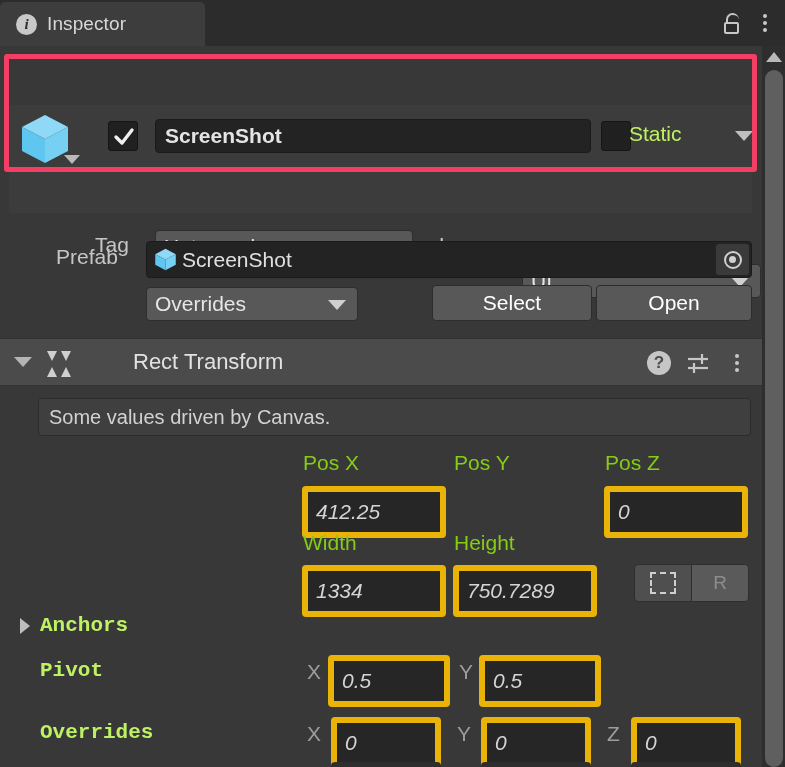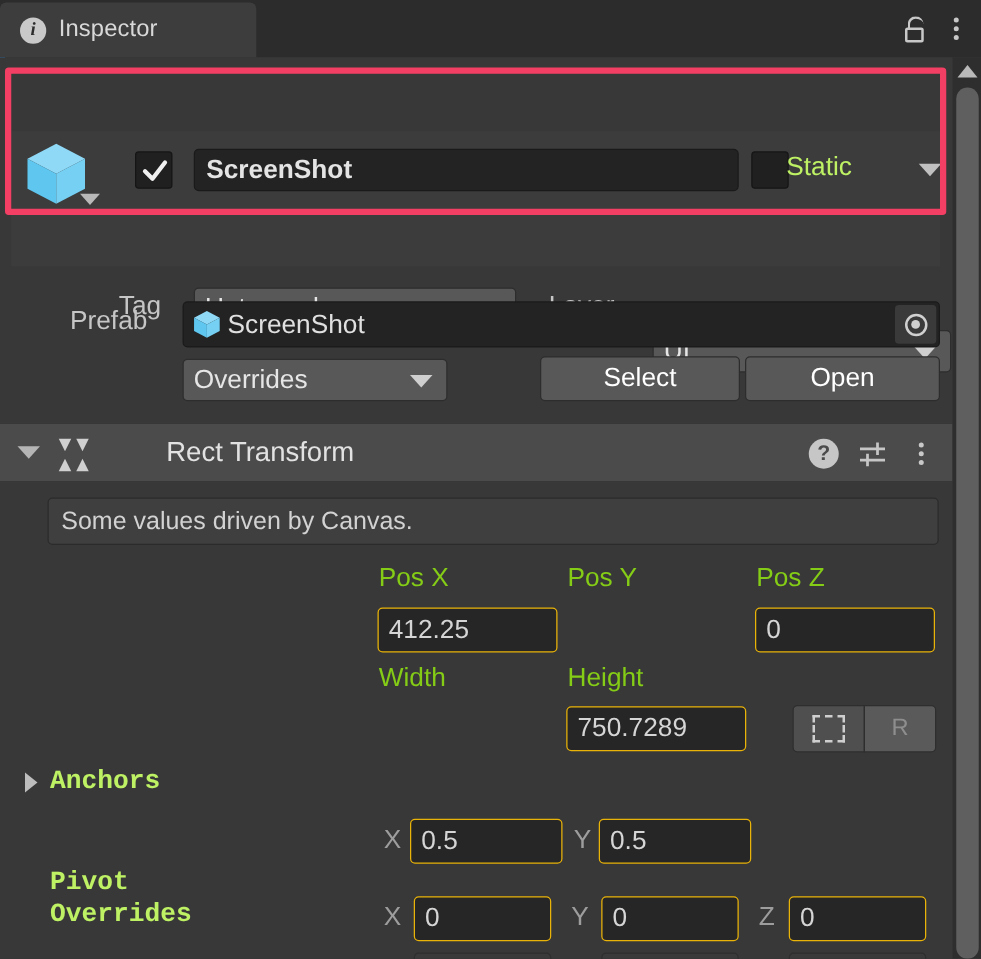--- a/index.html
+++ b/index.html
@@ -374,30 +374,31 @@
 
   
   .col-label {
     position: absolute;
     font-size: 21px;
     color: #84cc16;
   }
   .num-field {
     position: absolute;
     background: #262626;
-    border: 1px solid #eab308;
+    border: 6px solid #eab308;
     border-radius: 4px;
-    height: 36px;
+    height: 52px;
     display: flex;
     align-items: center;
     padding-left: 8px;
     font-size: 21px;
     color: #d5d5d5;
     overflow: hidden;
     white-space: nowrap;
+    font-style: italic;
   }
   .num-field.driven {
     background: #3a3a3a;
     border-color: #2e2e2e;
     color: #adadad;
   }
 
   .axis-label {
     position: absolute;
     font-size: 21px;
@@ -575,31 +576,32 @@
     <span class="col-label" style="left:303px; top:405px;">Pos X</span>
     <span class="col-label" style="left:454px; top:405px;">Pos Y</span>
     <span class="col-label" style="left:605px; top:405px;">Pos Z</span>
 
     <div class="num-field" style="left:302px; top:440px; width:144px;">412.25</div>
     <div class="num-field" style="left:604px; top:440px; width:144px;">0</div>
 
     <span class="col-label" style="left:303px; top:485px;">Width</span>
     <span class="col-label" style="left:454px; top:485px;">Height</span>
 
+    <div class="num-field" style="left:302px; top:519px; width:144px;">1334</div>
     <div class="num-field" style="left:453px; top:519px; width:144px;">750.7289</div>
 
     <div class="mini-btn left">
       <div class="dashed-rect"></div>
     </div>
     <div class="mini-btn right">R</div>
 
     <div class="anchors-foldout"></div>
     <span class="row-label bold" style="left:40px; top:568px;">Anchors</span>
 
-    <span class="row-label bold" style="left:40px; top:613px;margin-top:36px;">Pivot</span>
+    <span class="row-label bold" style="left:40px; top:613px;">Pivot</span>
     <span class="axis-label" style="left:307px; top:614px;">X</span>
     <div class="num-field" style="left:328px; top:609px; width:122px;">0.5</div>
     <span class="axis-label" style="left:459px; top:614px;">Y</span>
     <div class="num-field" style="left:479px; top:609px; width:122px;">0.5</div>
 
     <span class="row-label bold" style="left:40px; top:675px;">Overrides</span>
     <span class="axis-label" style="left:307px; top:676px;">X</span>
     <div class="num-field" style="left:331px; top:671px; width:110px;">0</div>
     <span class="axis-label" style="left:457px; top:676px;">Y</span>
     <div class="num-field" style="left:481px; top:671px; width:110px;">0</div>

